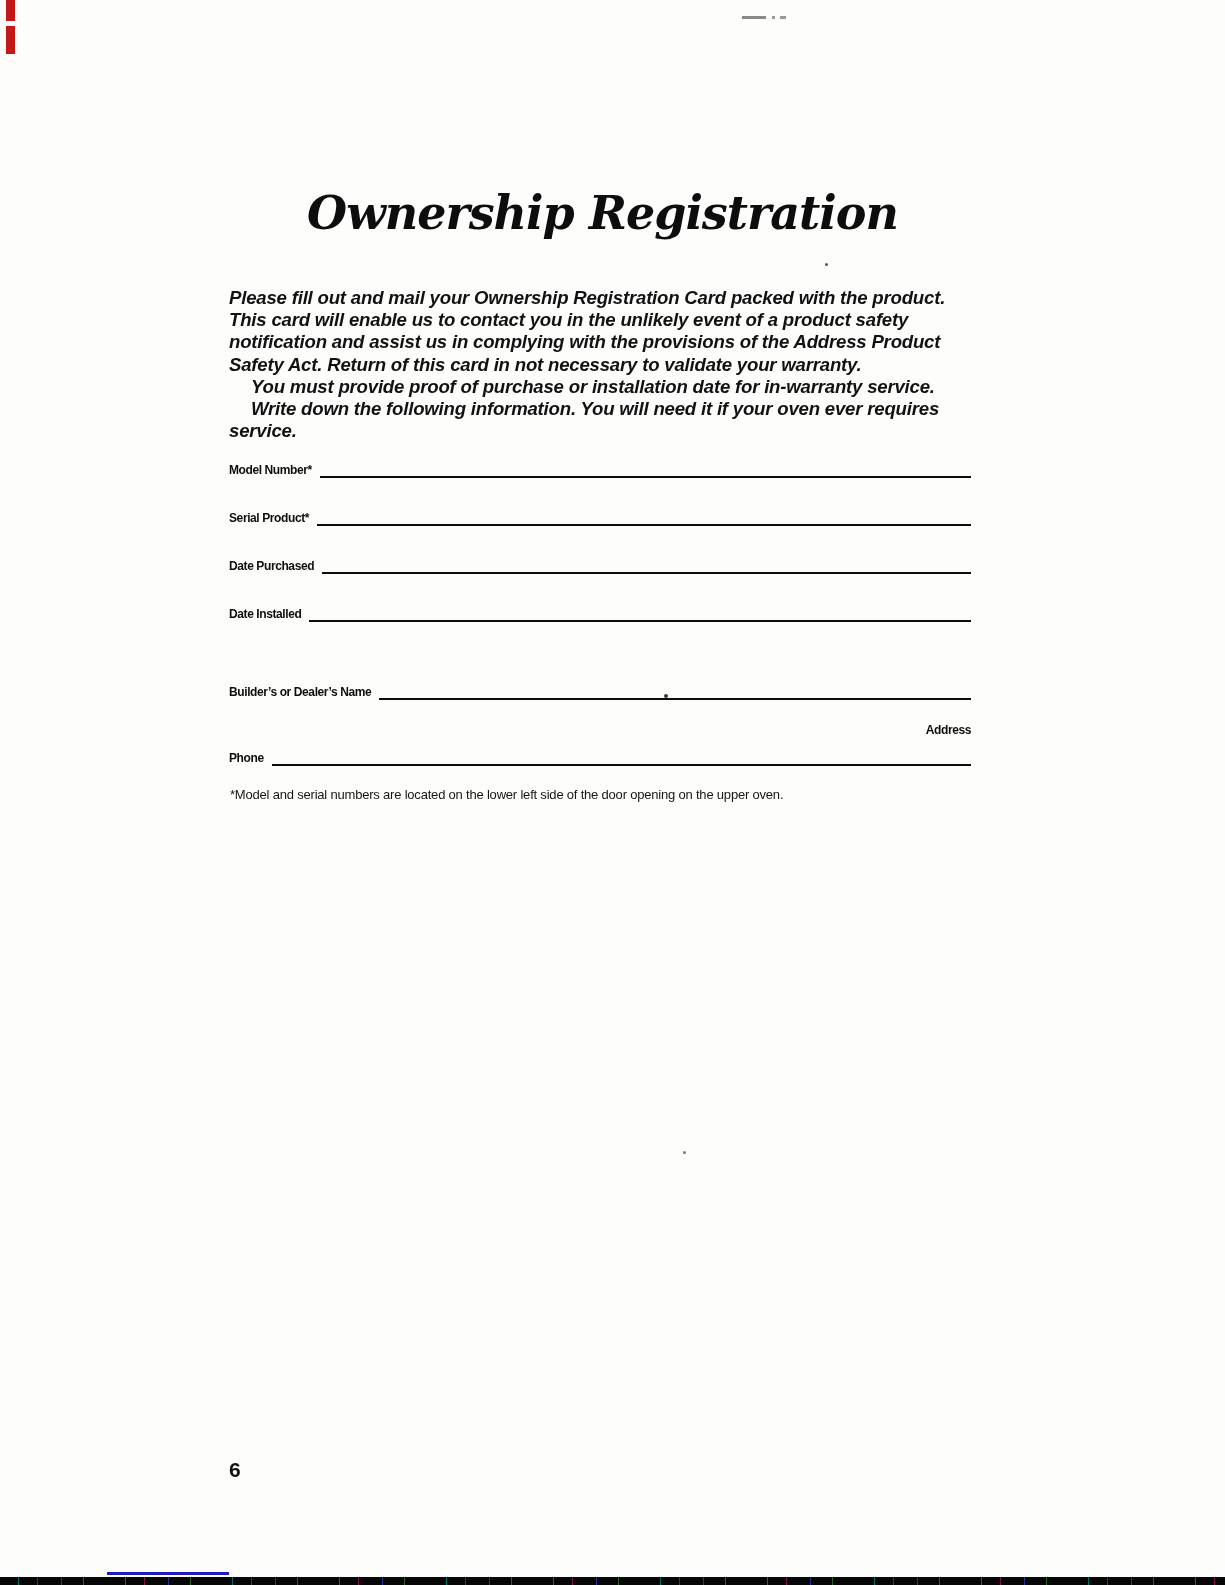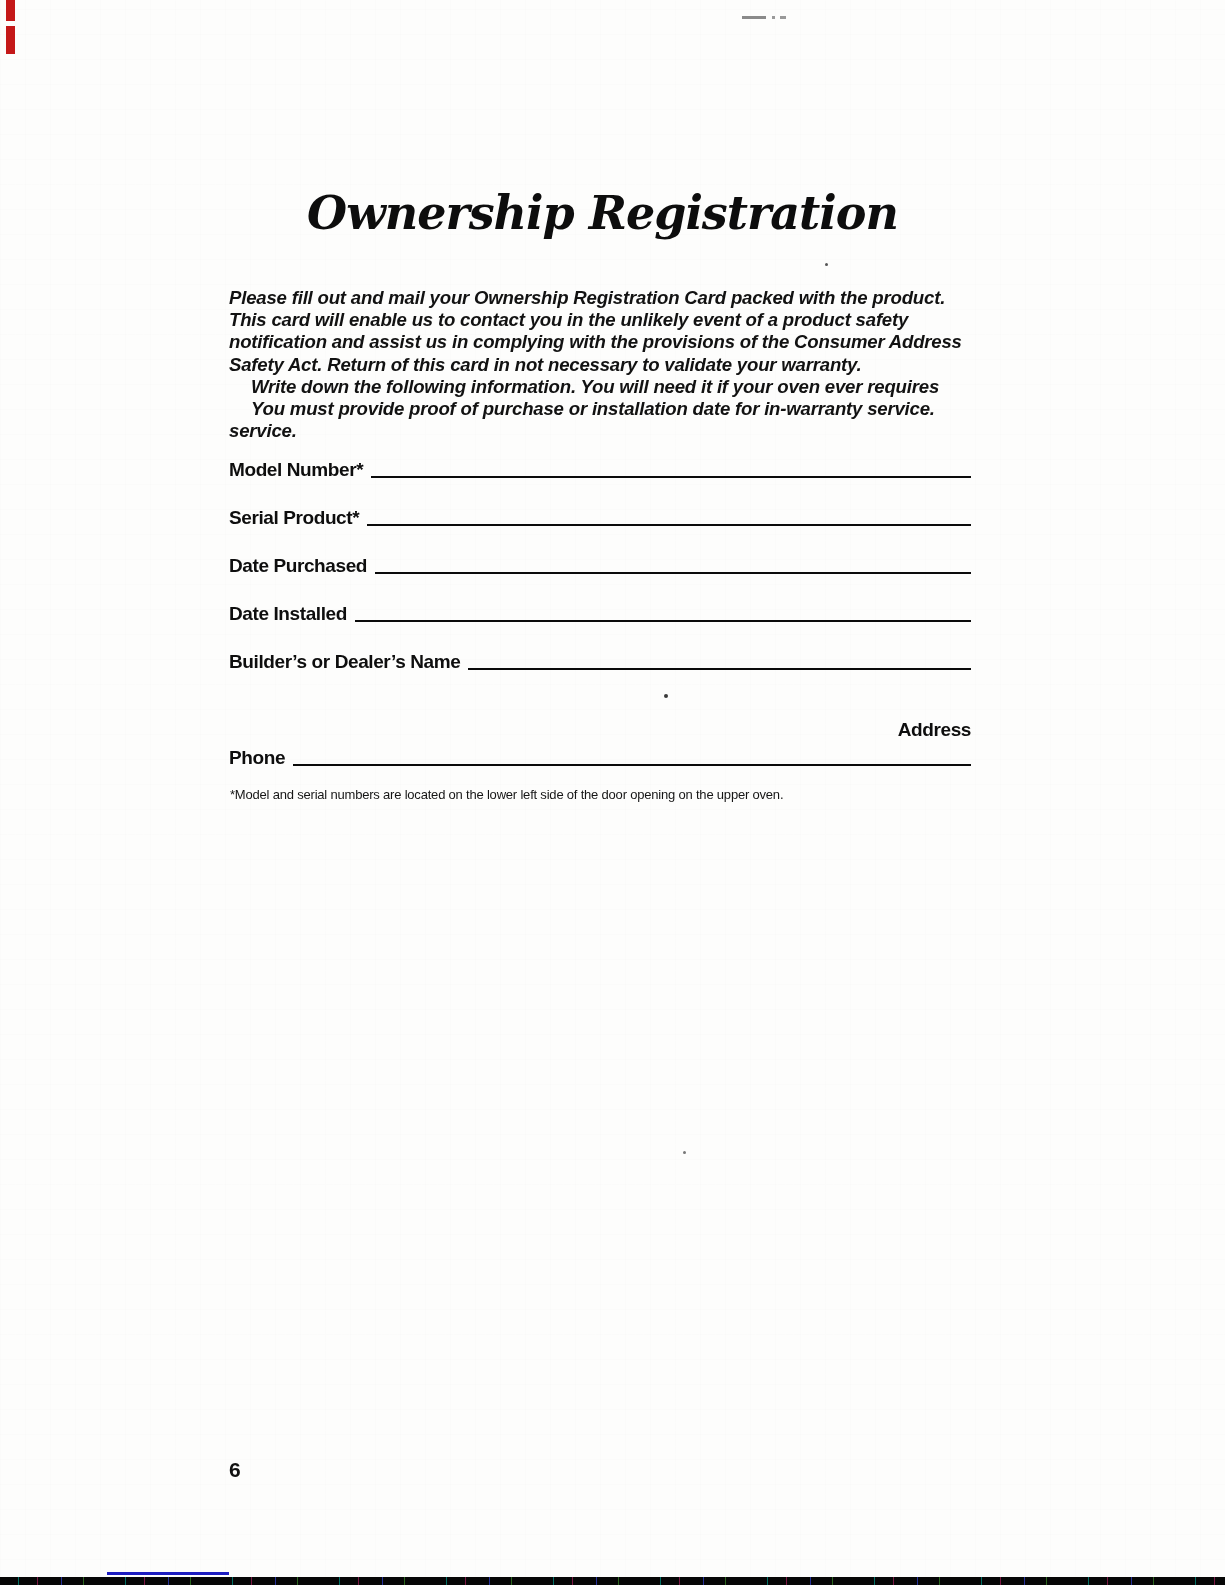--- a/index.html
+++ b/index.html
@@ -62,25 +62,25 @@
     left: 0;
     width: 742px;
     height: 24px;
     display: flex;
     align-items: flex-end;
   }
   .form-row:nth-child(1) { top: 458px; }
   .form-row:nth-child(2) { top: 506px; }
   .form-row:nth-child(3) { top: 554px; }
   .form-row:nth-child(4) { top: 602px; }
-  .form-row:nth-child(5) { top: 650px; }
+  .form-row:nth-child(5) { top: 680px; }
   .form-row:nth-child(6) { top: 718px; flex-direction: column; }
   .form-row:nth-child(7) { top: 746px; }
   .field-label {
-    font-size: 19px;
+    font-size: 12px;
     font-weight: 700;
     letter-spacing: -0.4px;
     line-height: 24px;
     white-space: nowrap;
     color: #0e0e0e;
   }
   .field-line {
     flex: 1;
     margin-left: 8px;
     margin-bottom: 4px;
@@ -159,24 +159,24 @@
 <div class="page">
 
   <div class="red-mark"></div>
   <div class="top-dash"></div>
 
   <h1 class="title">Ownership Registration</h1>
 
   <div class="intro">
     <div class="line">Please fill out and mail your Ownership Registration Card packed with the product.</div>
     <div class="line">This card will enable us to contact you in the unlikely event of a product safety</div>
-    <div class="line">notification and assist us in complying with the provisions of the Consumer Address</div>
+    <div class="line">notification and assist us in complying with the provisions of the Address Product</div>
     <div class="line">Safety Act. Return of this card in not necessary to validate your warranty.</div>
+    <div class="line indent">You must provide proof of purchase or installation date for in-warranty service.</div>
     <div class="line indent">Write down the following information. You will need it if your oven ever requires</div>
-    <div class="line indent">You must provide proof of purchase or installation date for in-warranty service.</div>
     <div class="line">service.</div>
   </div>
 
   <div class="reg-form">
     <div class="form-row">
       <span class="field-label">Model Number*</span>
       <span class="field-line"></span>
     </div>
     <div class="form-row">
       <span class="field-label">Serial Product*</span>

